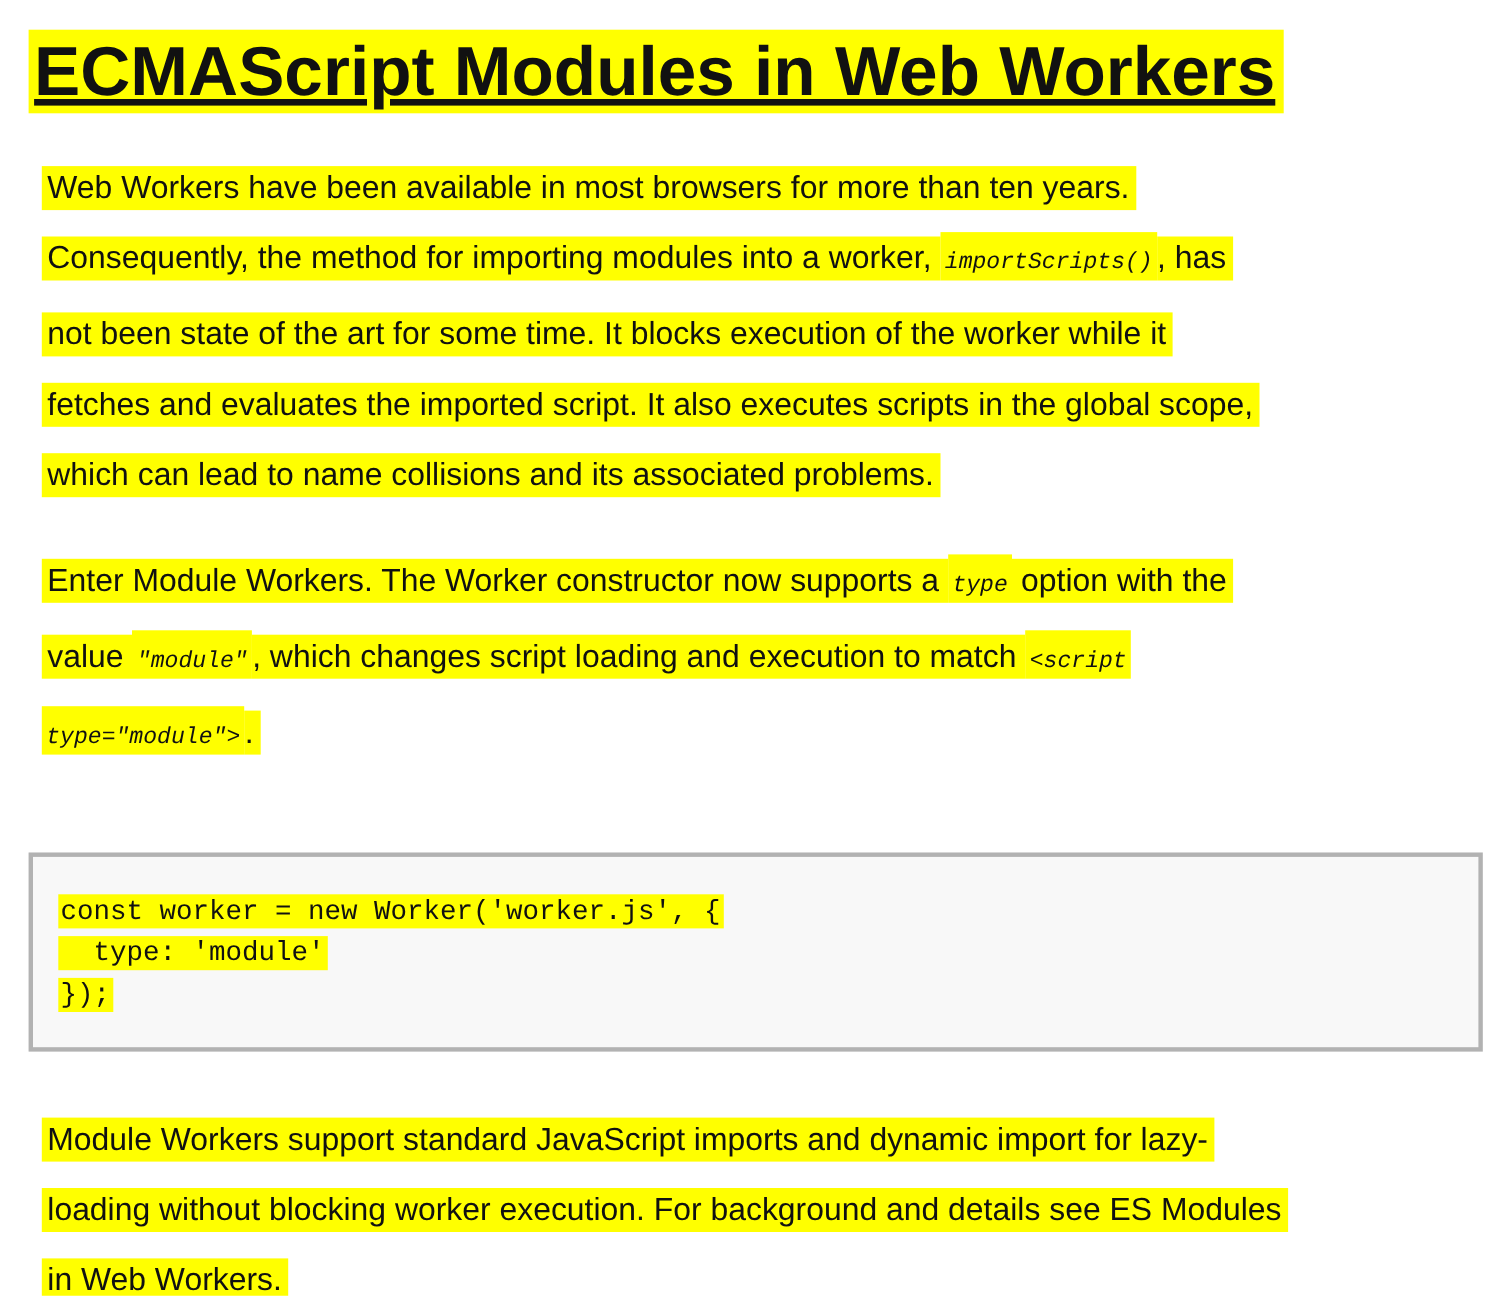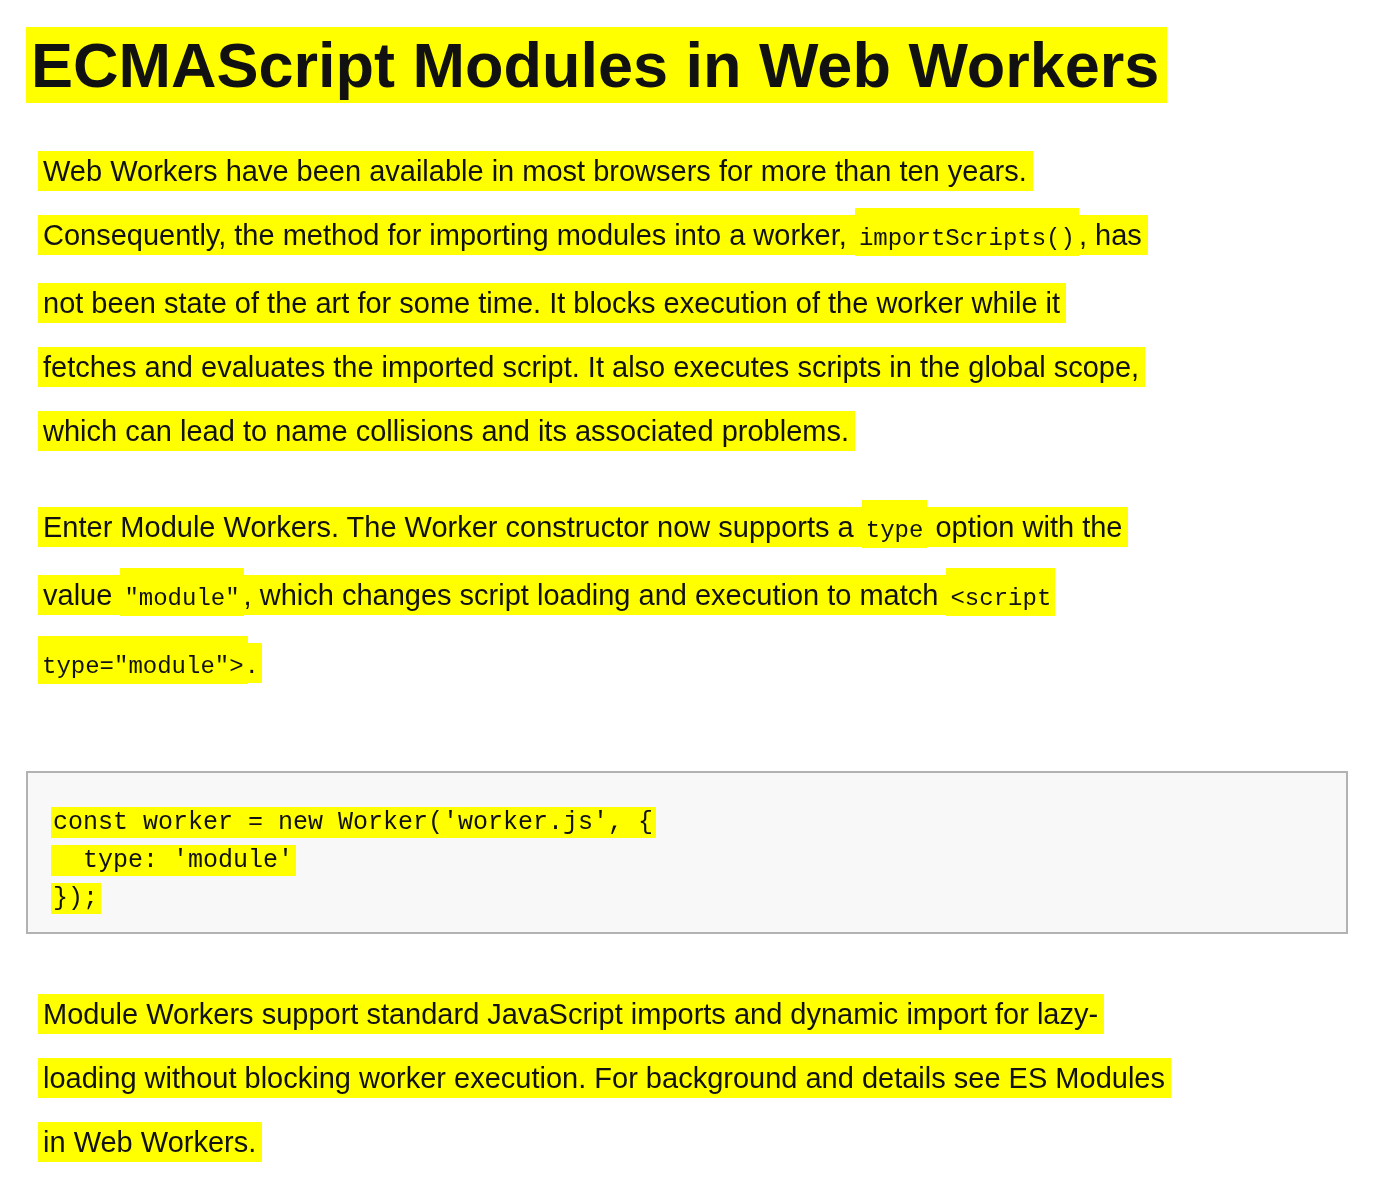--- a/index.html
+++ b/index.html
@@ -16,46 +16,48 @@
   mark.hl {
     background: #ffff00;
     color: inherit;
   }
   h1.page-title {
     font-size: 63px;
     line-height: 76px;
     font-weight: 700;
     margin: 0 0 36px 0;
     white-space: nowrap;
+    text-decoration: underline;
   }
   h1.page-title mark.hl {
     padding: 3px 8px 3px 5px;
   }
   p.body-para {
     font-size: 29px;
     line-height: 64px;
     margin: 0 0 32px 12px;
     white-space: nowrap;
   }
   p.body-para mark.txt {
     padding-top: 4px;
     padding-bottom: 4px;
   }
   p.body-para mark.seg-first { padding-left: 5px; }
   p.body-para mark.seg-last  { padding-right: 6px; }
   p.body-para mark.code {
     font-family: "Liberation Mono", monospace;
-    font-size: 24px;
+    font-size: 21px;
     padding: 17px 4px 4px 4px;
+    font-style: italic;
   }
   pre.code-block {
     margin: 72px 0 48px 0;
     background: #f8f8f8;
-    border: 2px solid #14532d;
-    padding: 31px 25px 14px 25px;
+    border: 4px solid #14532d;
+    padding: 31px 25px 28px 25px;
     font-family: "Liberation Mono", monospace;
     font-size: 25px;
     line-height: 38px;
     white-space: pre;
   }
   pre.code-block mark.hl {
     padding: 1px 3px 1px 2px;
     margin-left: -2px;
   }
 </style>

